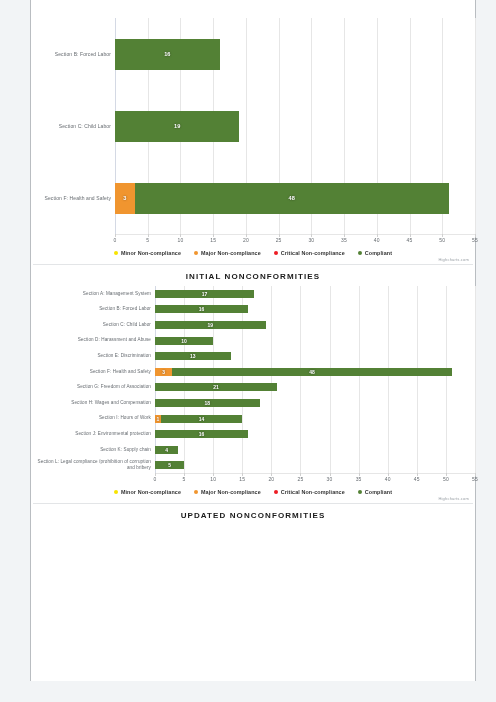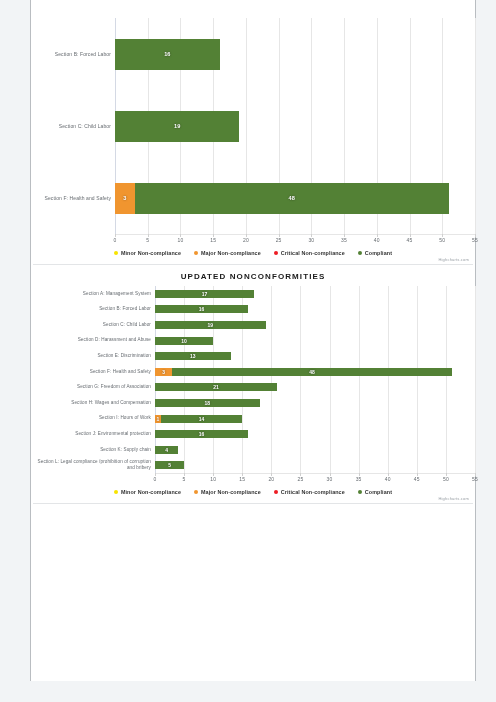--- a/index.html
+++ b/index.html
@@ -225,21 +225,21 @@
           <span class="dot" style="background: rgb(83, 129, 53);"></span>
           <span class="txt">Compliant</span>
         </div>
       </div>
     <div class="credit">Highcharts.com</div>
   </div>
 
   <div class="chart-divider"></div>
 
   <div class="chart-block" id="chart2">
-    <div class="chart-title">UPDATED NONCONFORMITIES</div>
+    <div class="chart-title">INITIAL NONCONFORMITIES</div>
     <div class="plot-wrap" id="c2-rows">
         <div class="rowline">
           <div class="cat-label">Section A: Management System</div>
           <div class="track">
             <div class="grid">
               <i class="zero" style="left: 0%;"></i>
               <i style="left: 9.09091%;"></i>
               <i style="left: 18.1818%;"></i>
               <i style="left: 27.2727%;"></i>
               <i style="left: 36.3636%;"></i>
@@ -561,14 +561,18 @@
         <div class="it">
           <span class="dot" style="background: rgb(83, 129, 53);"></span>
           <span class="txt">Compliant</span>
         </div>
       </div>
     <div class="credit">Highcharts.com</div>
   </div>
 
   <div class="chart-divider"></div>
 
+  <div class="chart-block" id="chart3">
+    <div class="chart-title">UPDATED NONCONFORMITIES</div>
+    <div style="height:118px"></div>
+  </div>
 
 </div>
 
 </body></html>

